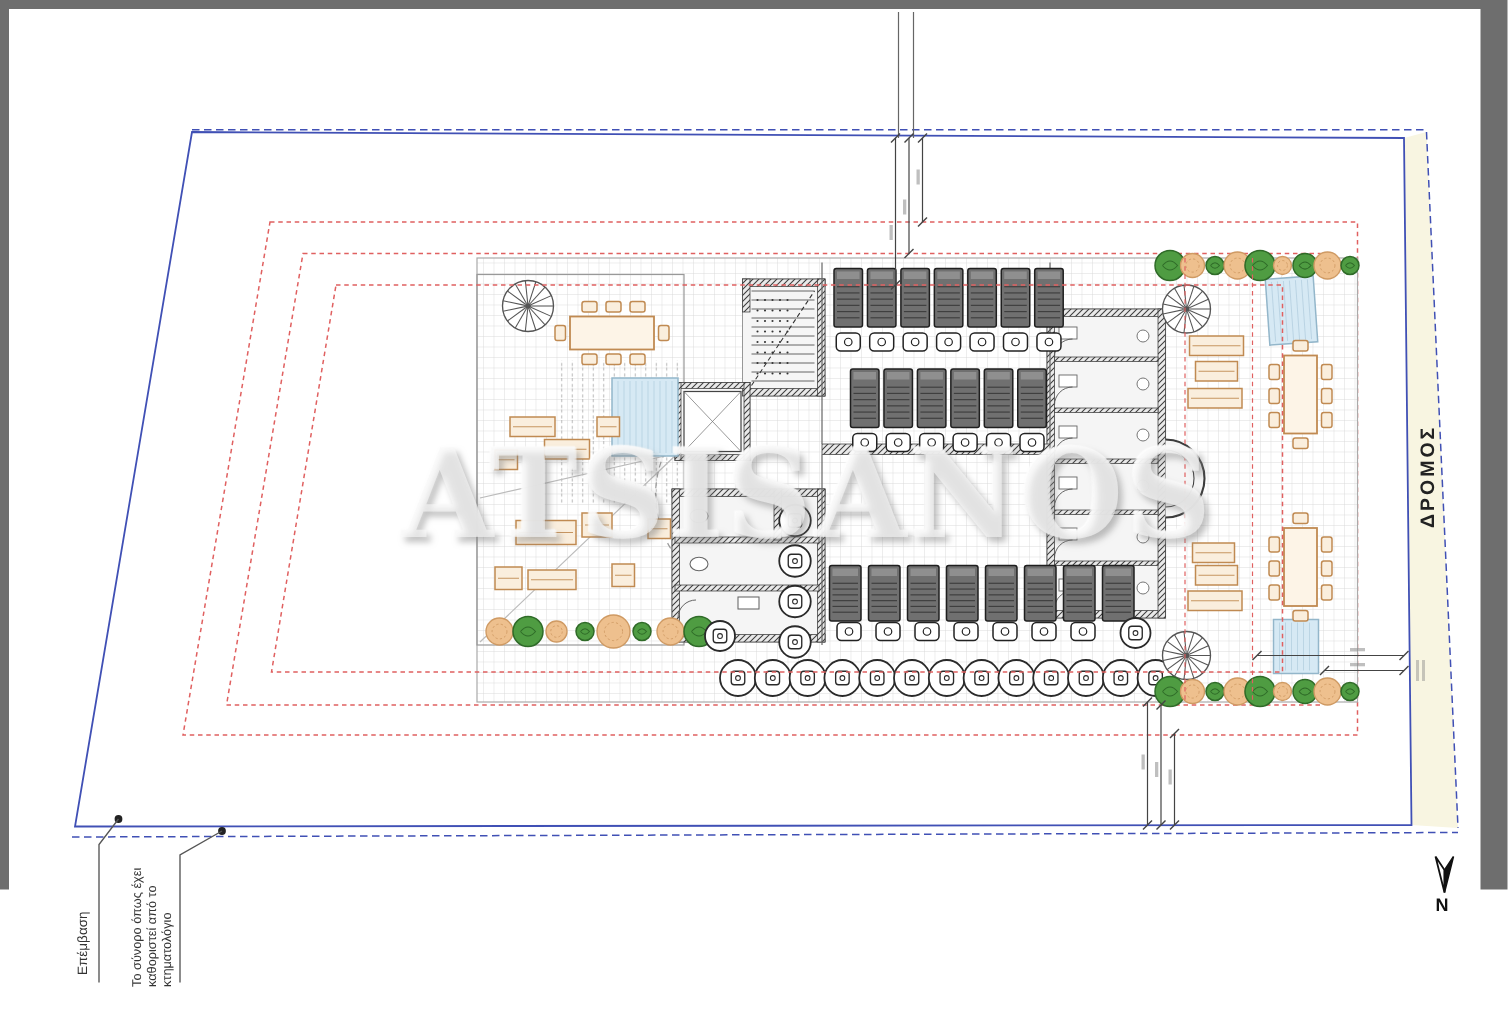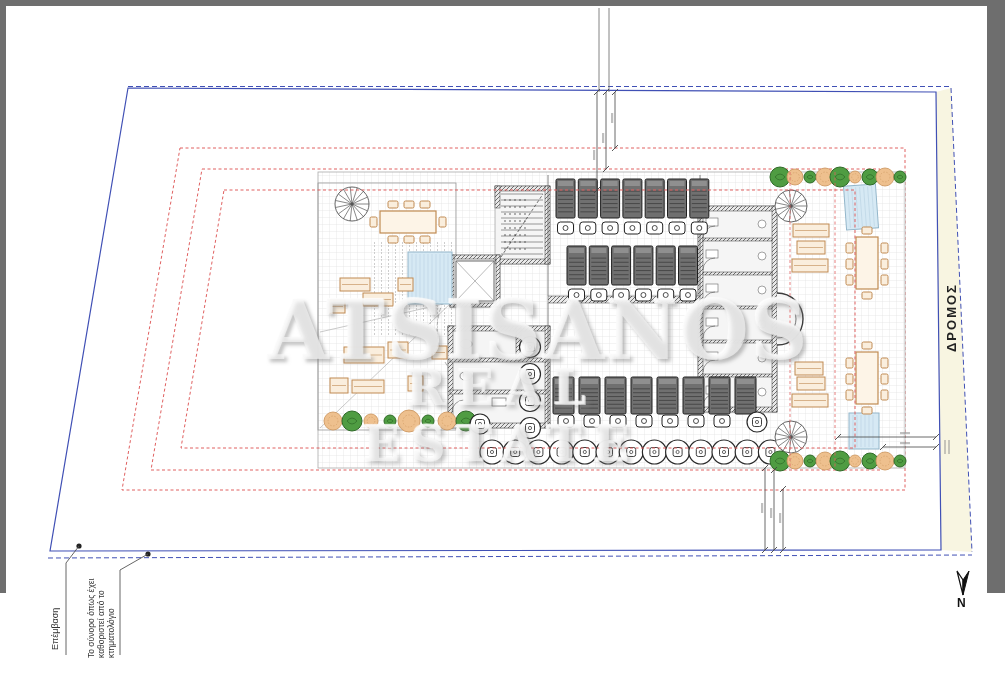--- a/index.html
+++ b/index.html
@@ -706,19 +706,18 @@
         <circle cx="148" cy="554" r="2.6" fill="#222"></circle>
         <polyline points="148,554 120,570 120,655" fill="none" stroke="#555" stroke-width="0.9"></polyline>
       </g>
       <g>
         <path d="M963,595 L957,571 L963,580 Z" fill="none" stroke="#111" stroke-width="1.2"></path>
         <path d="M963,595 L969,571 L963,580 Z" fill="#111" stroke="#111" stroke-width="1"></path>
       </g>
     </svg>
 
   <div id="watermark1" class="ovl">ATSISANOS</div>
-  <div id="watermark2" class="ovl">REAL ESTATE</div>
 
   <div id="roadlabel" class="ovl">ΔΡΟΜΟΣ</div>
   <div id="northlabel" class="ovl">N</div>
   <div id="note1" class="ovl">Επέμβαση</div>
   <div id="note2" class="ovl">Το σύνορο όπως έχει καθοριστεί από το κτηματολόγιο</div>
 </div>
 
 </body></html>

